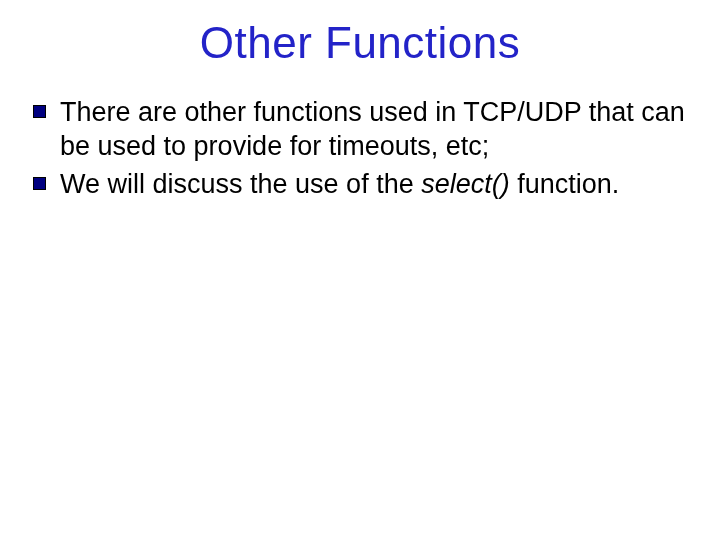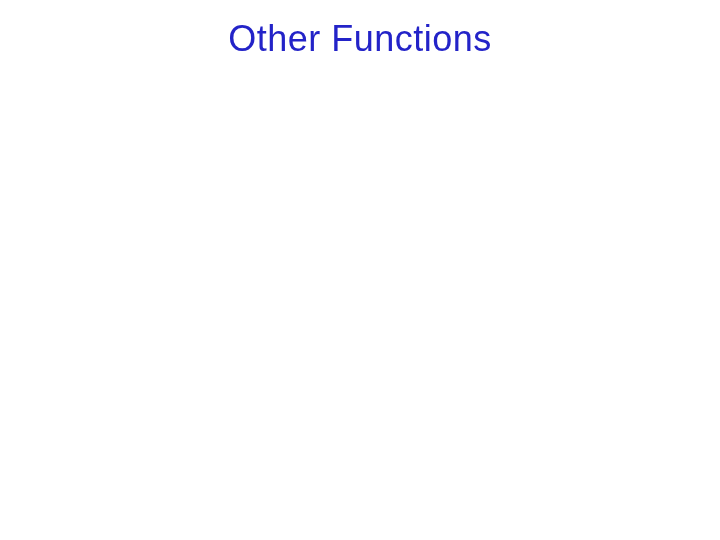--- a/index.html
+++ b/index.html
@@ -13,21 +13,21 @@
   }
   .slide {
     width: 720px;
     height: 540px;
     position: relative;
     box-sizing: border-box;
     padding: 18px 30px 20px 30px;
   }
   .title {
     color: #2323c8;
-    font-size: 36px;
+    font-size: 44px;
     text-align: center;
     font-weight: 400;
     margin: 0 0 28px 0;
     letter-spacing: 0.5px;
   }
   .bullets {
     margin: 0;
     padding: 0;
     list-style: none;
   }
@@ -50,13 +50,21 @@
     border: 1px solid #000000;
     box-sizing: border-box;
   }
   .italic { font-style: italic; }
 </style>
 </head>
 <body>
 
 <div class="slide">
   <h1 class="title">Other Functions</h1>
+  <ul class="bullets">
+    <li>
+      <span>There are other functions used in TCP/UDP that can be used to provide for timeouts, etc;</span>
+    </li>
+    <li>
+      <span>We will discuss the use of the </span><span class="italic">select()</span><span> function.</span>
+    </li>
+  </ul>
 </div>
 
 </body></html>

